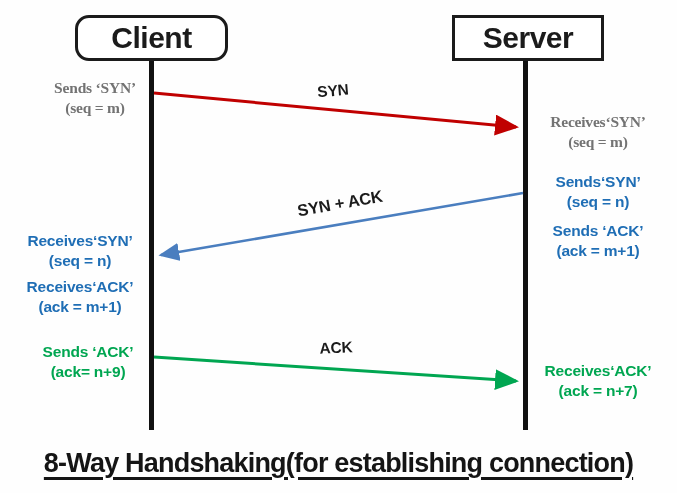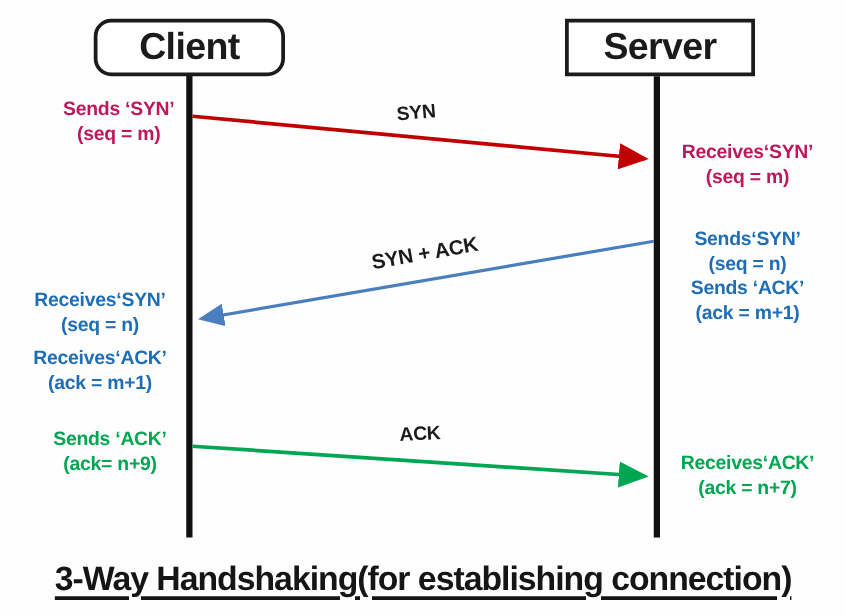--- a/index.html
+++ b/index.html
@@ -52,21 +52,21 @@
     position: absolute;
     width: 150px;
     text-align: center;
     font-weight: bold;
     font-size: 15.5px;
     line-height: 20px;
     letter-spacing: -0.2px;
     z-index: 4;
   }
   .annot span { display: block; }
-  .red   { color: #be185d; }
+  .red   { color: #737373; font-family: Liberation Serif, serif; }
   .blue  { color: #1f6eb5; }
   .green { color: #00a651; }
   .msg-label {
     position: absolute;
     font-weight: bold;
     font-size: 15.5px;
     color: #1b1b1b;
     text-align: center;
     letter-spacing: -0.2px;
     z-index: 4;
@@ -139,28 +139,28 @@
   </div>
   <div class="annot green" style="left:13px; top:342px;">
     <span>Sends ‘ACK’</span>
     <span>(ack= n+9)</span>
   </div>
 
   <div class="annot red" style="left:523px; top:112px;">
     <span>Receives‘SYN’</span>
     <span>(seq = m)</span>
   </div>
-  <div class="annot blue" style="left:523px; top:172px;margin-top:10px;">
+  <div class="annot blue" style="left:523px; top:172px;">
     <span>Sends‘SYN’</span>
     <span>(seq = n)</span>
   </div>
   <div class="annot blue" style="left:523px; top:221px;">
     <span>Sends ‘ACK’</span>
     <span>(ack = m+1)</span>
   </div>
   <div class="annot green" style="left:523px; top:361px;">
     <span>Receives‘ACK’</span>
     <span>(ack = n+7)</span>
   </div>
 
-  <div class="title-bar">3-Way Handshaking(for establishing connection)</div>
+  <div class="title-bar">8-Way Handshaking(for establishing connection)</div>
 
 </div>
 
 </body></html>

